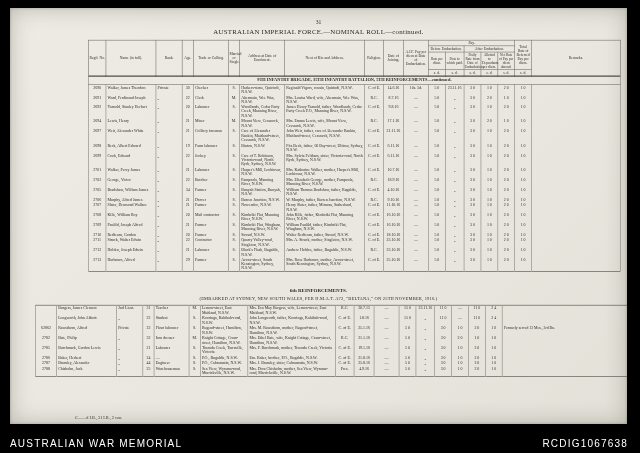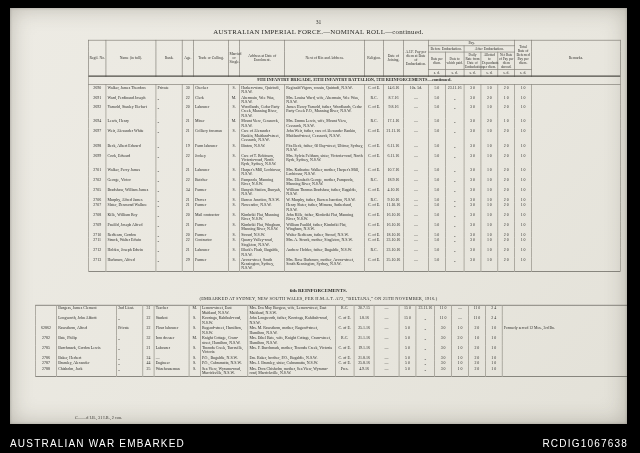--- a/index.html
+++ b/index.html
@@ -679,16 +679,16 @@
           </tr>
         </tbody>
     </table>
 
     <div class="footnote">C——d I.B., 31 I.B., 2 con.</div>
   </div>
 </div>
 
 <div class="awm-bar">
   <div class="awm-text">
-    <span>AUSTRALIAN WAR EMBARKED</span>
+    <span>AUSTRALIAN WAR MEMORIAL</span>
     <span>RCDIG1067638</span>
   </div>
 </div>
 
 </body></html>

